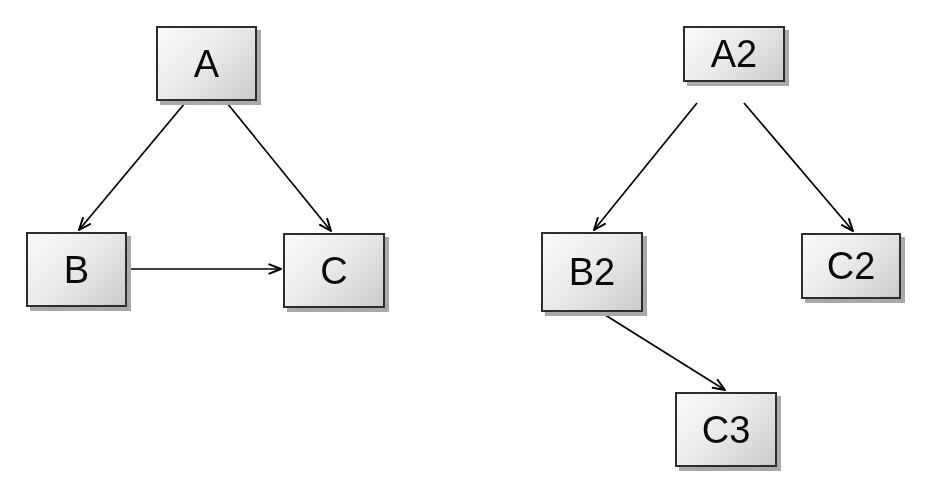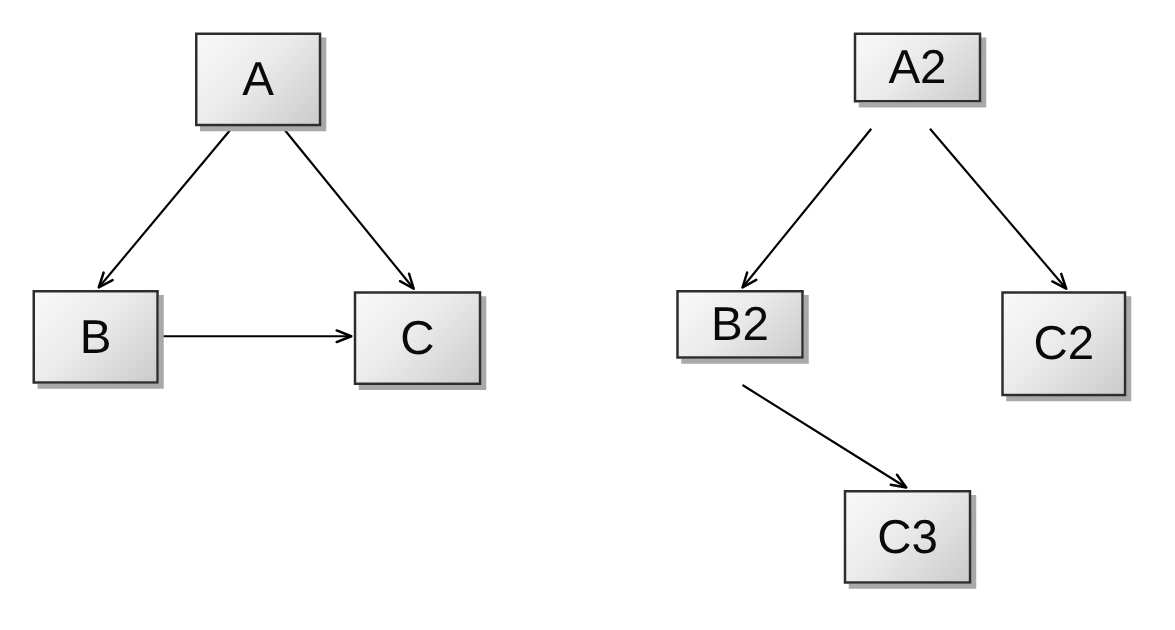--- a/index.html
+++ b/index.html
@@ -75,24 +75,24 @@
     </div>
     <div class="node" style="left:283px; top:233px; width:102px; height:75px;">
       <span class="node-label">C</span>
     </div>
   </div>
 
   <div>
     <div class="node" style="left:683px; top:26px; width:102px; height:56px;">
       <span class="node-label">A2</span>
     </div>
-    <div class="node" style="left:541px; top:232px; width:102px; height:55px;justify-content:center;">
+    <div class="node" style="left:541px; top:232px; width:102px; height:80px;justify-content:center;">
       <span class="node-label">B2</span>
     </div>
-    <div class="node" style="left:801px; top:233px; width:100px; height:84px;">
+    <div class="node" style="left:801px; top:233px; width:100px; height:66px;">
       <span class="node-label">C2</span>
     </div>
     <div class="node" style="left:675px; top:392px; width:102px; height:75px;align-items:center;">
       <span class="node-label">C3</span>
     </div>
   </div>
 
 </div>
 
 </body></html>

